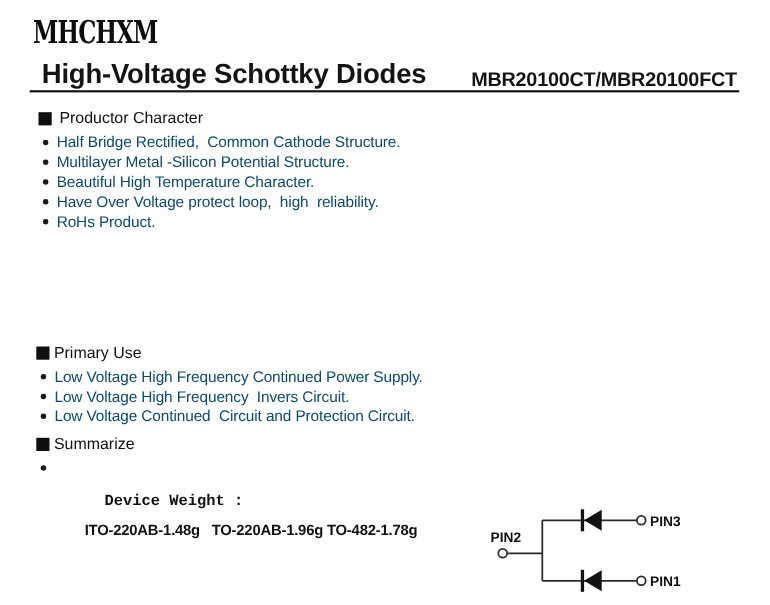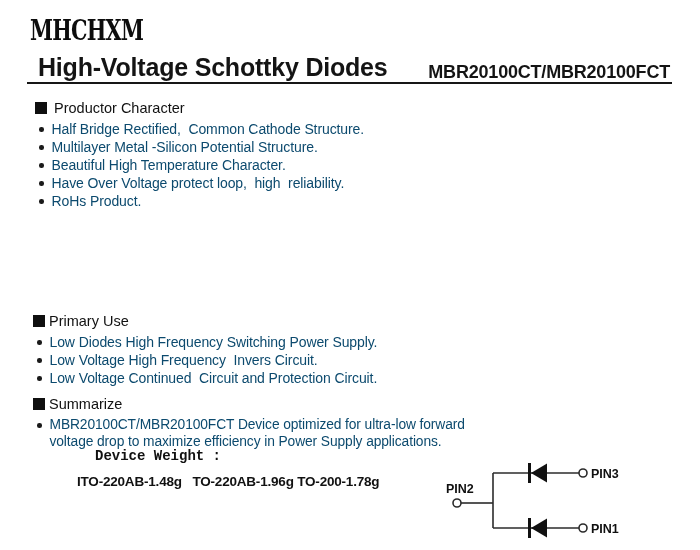--- a/index.html
+++ b/index.html
@@ -87,49 +87,47 @@
 </div>
 
 <div class="abs section" id="sec-primary">
   <div class="sec-head">
     <span class="sq gap4"></span>
     <span>Primary Use</span>
   </div>
   <div class="bullets">
     <div class="b-row">
       <span class="dot"></span>
-      <span class="b-text">Low Diodes High Frequency Switching Power Supply.</span>
+      <span class="b-text">Low Voltage High Frequency Continued Power Supply.</span>
     </div>
     <div class="b-row">
       <span class="dot"></span>
       <span class="b-text">Low Voltage High Frequency  Invers Circuit.</span>
     </div>
     <div class="b-row">
       <span class="dot"></span>
       <span class="b-text">Low Voltage Continued  Circuit and Protection Circuit.</span>
     </div>
   </div>
 </div>
 
 <div class="abs section" id="sec-summarize">
   <div class="sec-head">
     <span class="sq gap4"></span>
     <span>Summarize</span>
   </div>
   <div class="bullets">
     <div class="b-row">
       <span class="dot"></span>
-      <span class="b-text">MBR20100CT/MBR20100FCT Device optimized for ultra-low forward
-voltage drop to maximize efficiency in Power Supply applications.</span>
     </div>
   </div>
 </div>
 
 <div class="abs" id="device-weight">Device Weight :</div>
-<div class="abs" id="weights">ITO-220AB-1.48g   TO-220AB-1.96g TO-200-1.78g</div>
+<div class="abs" id="weights">ITO-220AB-1.48g   TO-220AB-1.96g TO-482-1.78g</div>
 
 <svg class="abs" id="schematic" width="250" height="110" viewBox="0 0 250 110">
   <g stroke="#2b2b2b" stroke-width="1.6" fill="none">
     <line x1="21" y1="63" x2="53" y2="63"></line>
     <line x1="53" y1="33" x2="53" y2="88"></line>
     <line x1="53" y1="33" x2="139" y2="33"></line>
     <line x1="53" y1="88" x2="139" y2="88"></line>
   </g>
 
   <g fill="#111">

